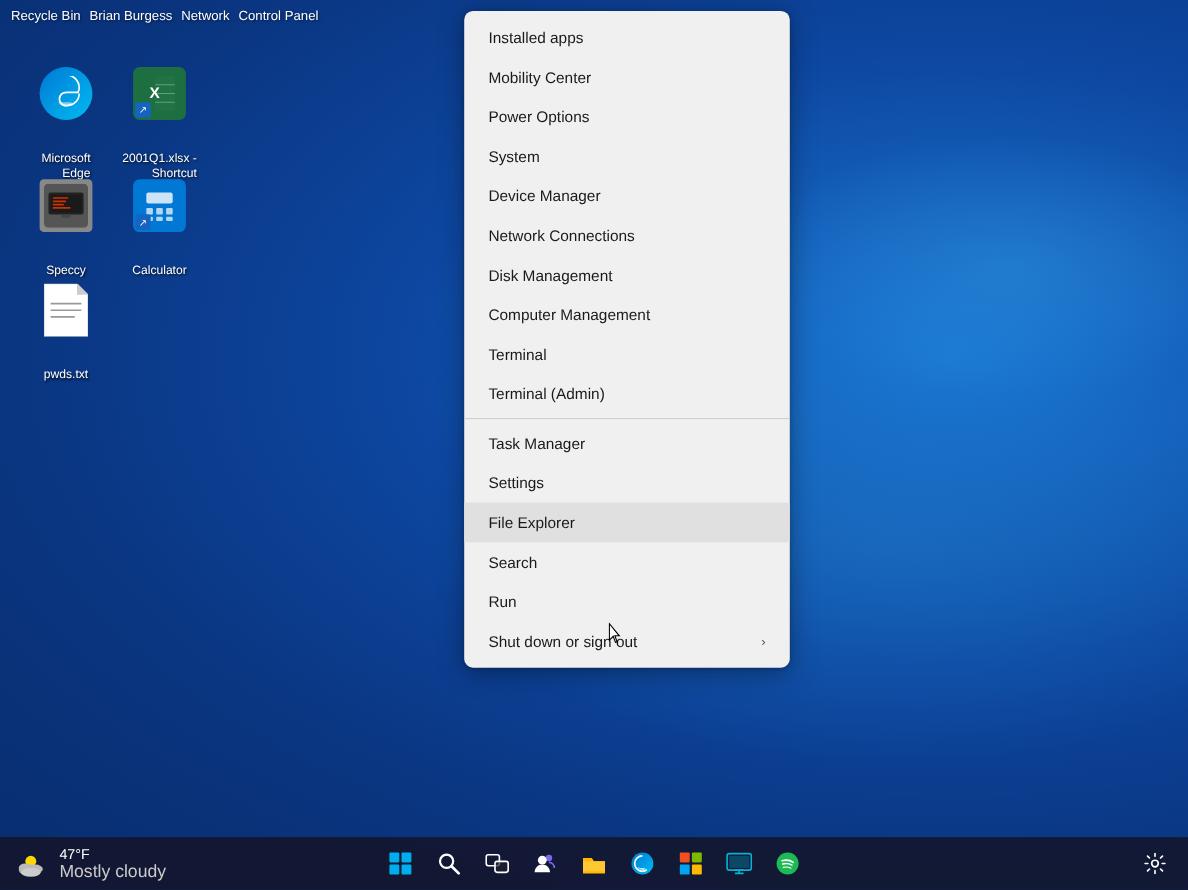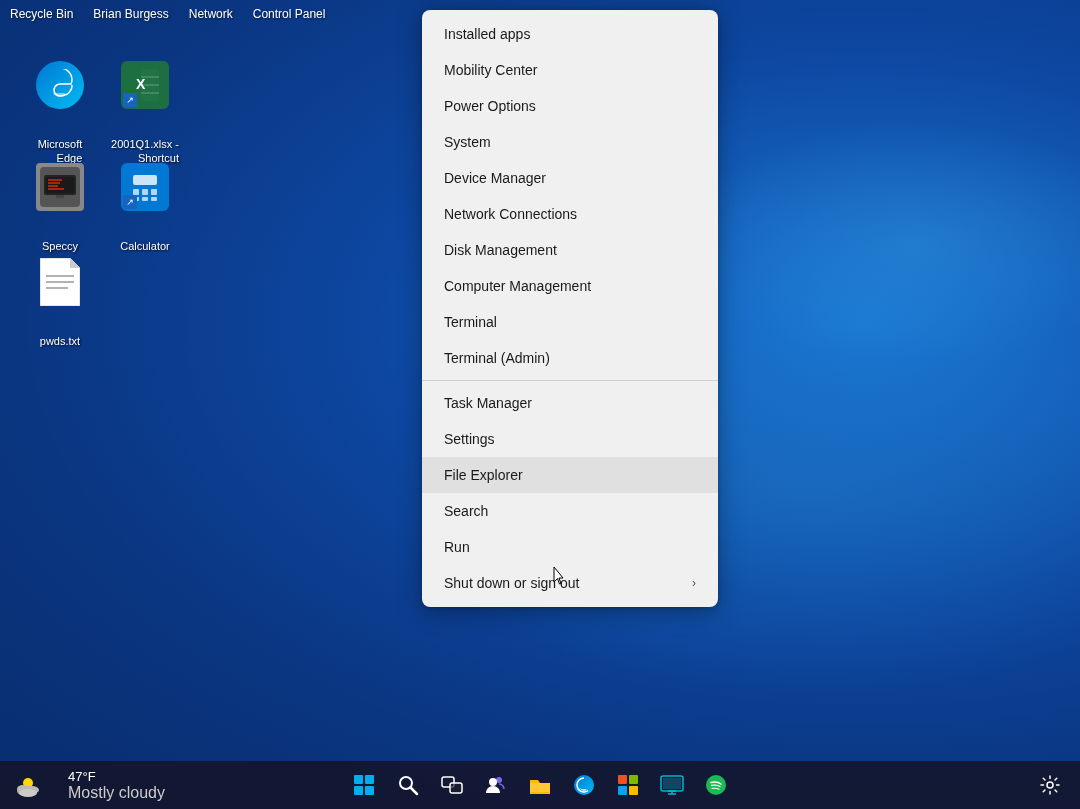--- a/index.html
+++ b/index.html
@@ -35,21 +35,21 @@
 
     
     .taskbar-top {
       position: absolute;
       top: 0;
       left: 0;
       right: 0;
       height: 28px;
       display: flex;
       align-items: center;
-      gap: 20px;
+      gap: 8px;
       padding: 4px 10px;
       z-index: 10;
     }
 
     .taskbar-top span {
       color: white;
       font-size: 12px;
       font-weight: 400;
       text-shadow: 1px 1px 2px rgba(0,0,0,0.5);
       cursor: pointer;
@@ -162,21 +162,21 @@
       background: rgba(20, 20, 40, 0.85);
       display: flex;
       align-items: center;
       padding: 0 12px;
       z-index: 50;
     }
 
     .taskbar-weather {
       display: flex;
       align-items: center;
-      gap: 24px;
+      gap: 10px;
       margin-right: auto;
     }
 
     .weather-icon {
       width: 32px;
       height: 32px;
     }
 
     .weather-text {
       display: flex;

